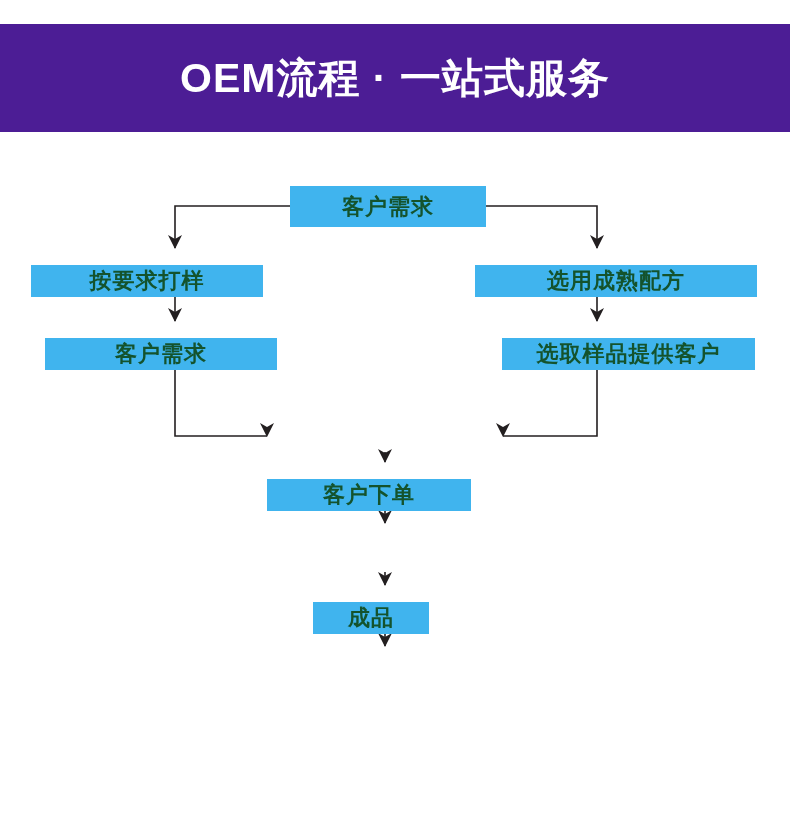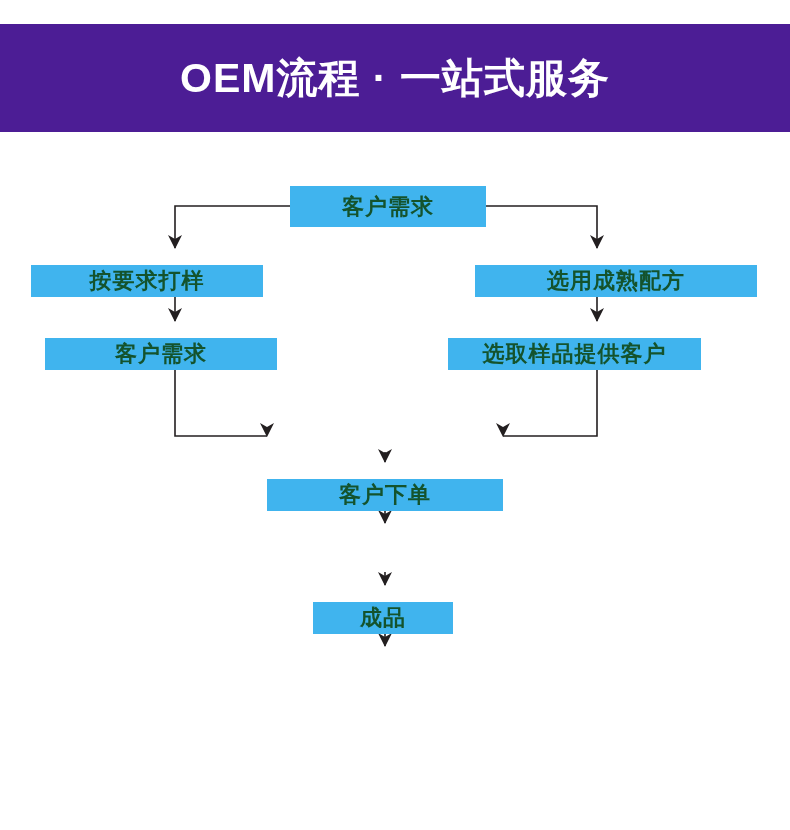--- a/index.html
+++ b/index.html
@@ -65,25 +65,25 @@
     white-space: nowrap;
     box-sizing: border-box;
     z-index: 2;
   }
 
   
   .n-customer-requirement { left: 290px; top: 54px;  width: 196px; height: 41px; }
   .n-sample-per-request   { left: 31px;  top: 133px; width: 232px; height: 32px; }
   .n-mature-formula       { left: 475px; top: 133px; width: 282px; height: 32px; }
   .n-provide-sample       { left: 45px;  top: 206px; width: 232px; height: 32px; }
-  .n-select-sample        { left: 448px; top: 206px; width: 253px; height: 32px; }
+  .n-select-sample        { left: 502px; top: 206px; width: 253px; height: 32px; }
   .n-sample-feedback      { left: 267px; top: 288px; width: 236px; height: 32px; }
-  .n-place-order          { left: 267px; top: 347px; width: 236px; height: 32px; }
+  .n-place-order          { left: 267px; top: 347px; width: 204px; height: 32px; }
   .n-production           { left: 313px; top: 408px; width: 144px; height: 32px; }
-  .n-finished-goods       { left: 313px; top: 470px; width: 140px; height: 32px; }
+  .n-finished-goods       { left: 313px; top: 470px; width: 116px; height: 32px; }
   .n-logistics            { left: 313px; top: 531px; width: 144px; height: 32px; }
 </style>
 </head>
 <body>
 
 <div id="header-banner">
   <div id="header-title">OEM流程 · 一站式服务</div>
 </div>
 
 <div id="flowchart">

